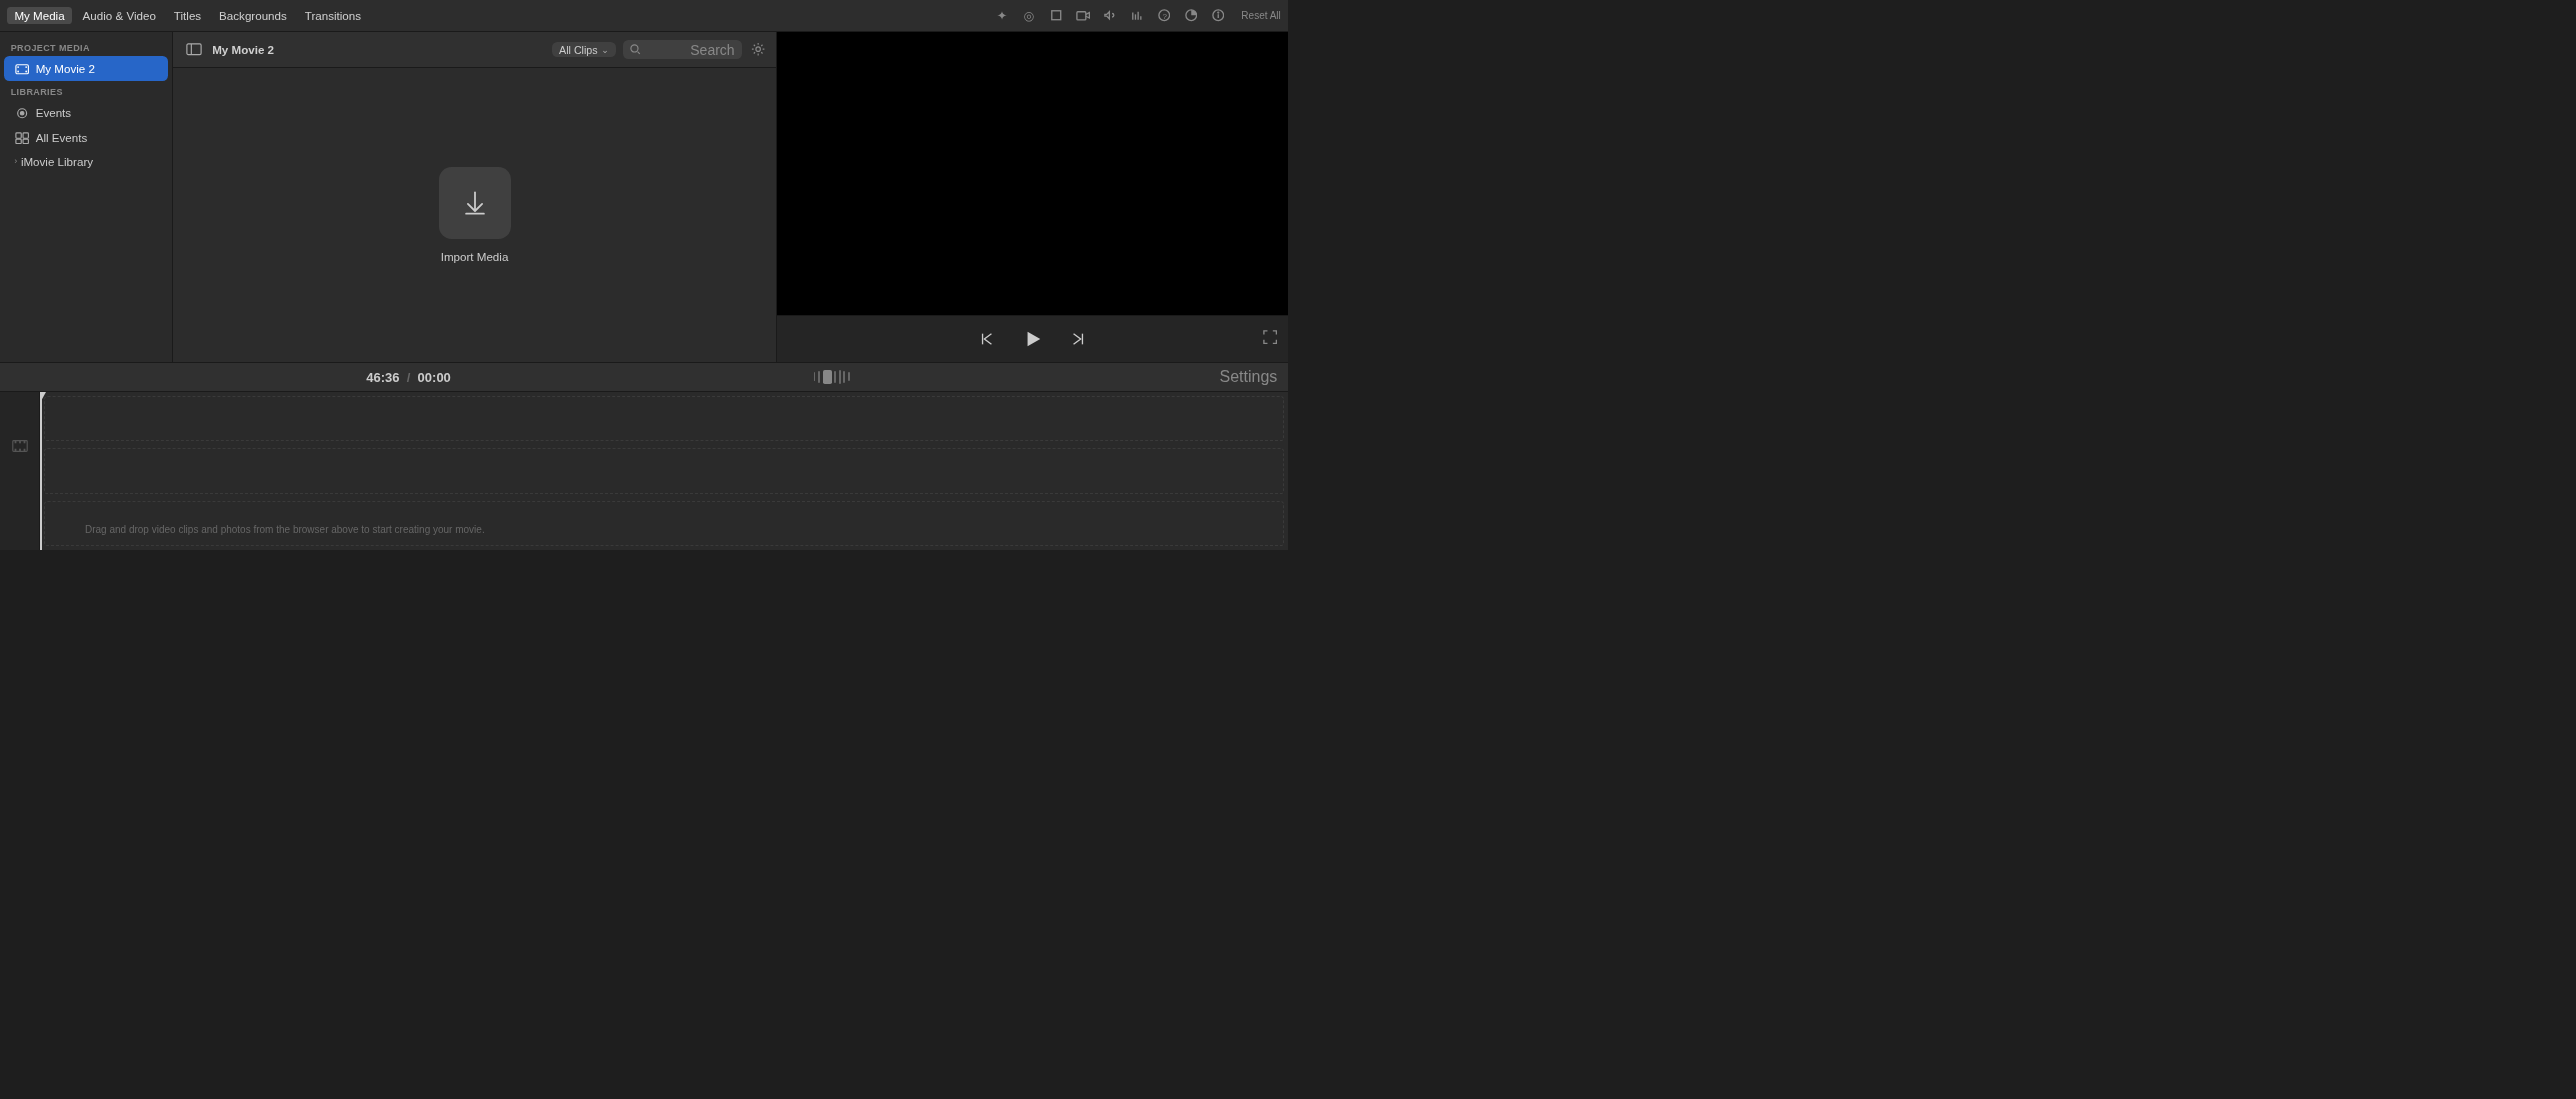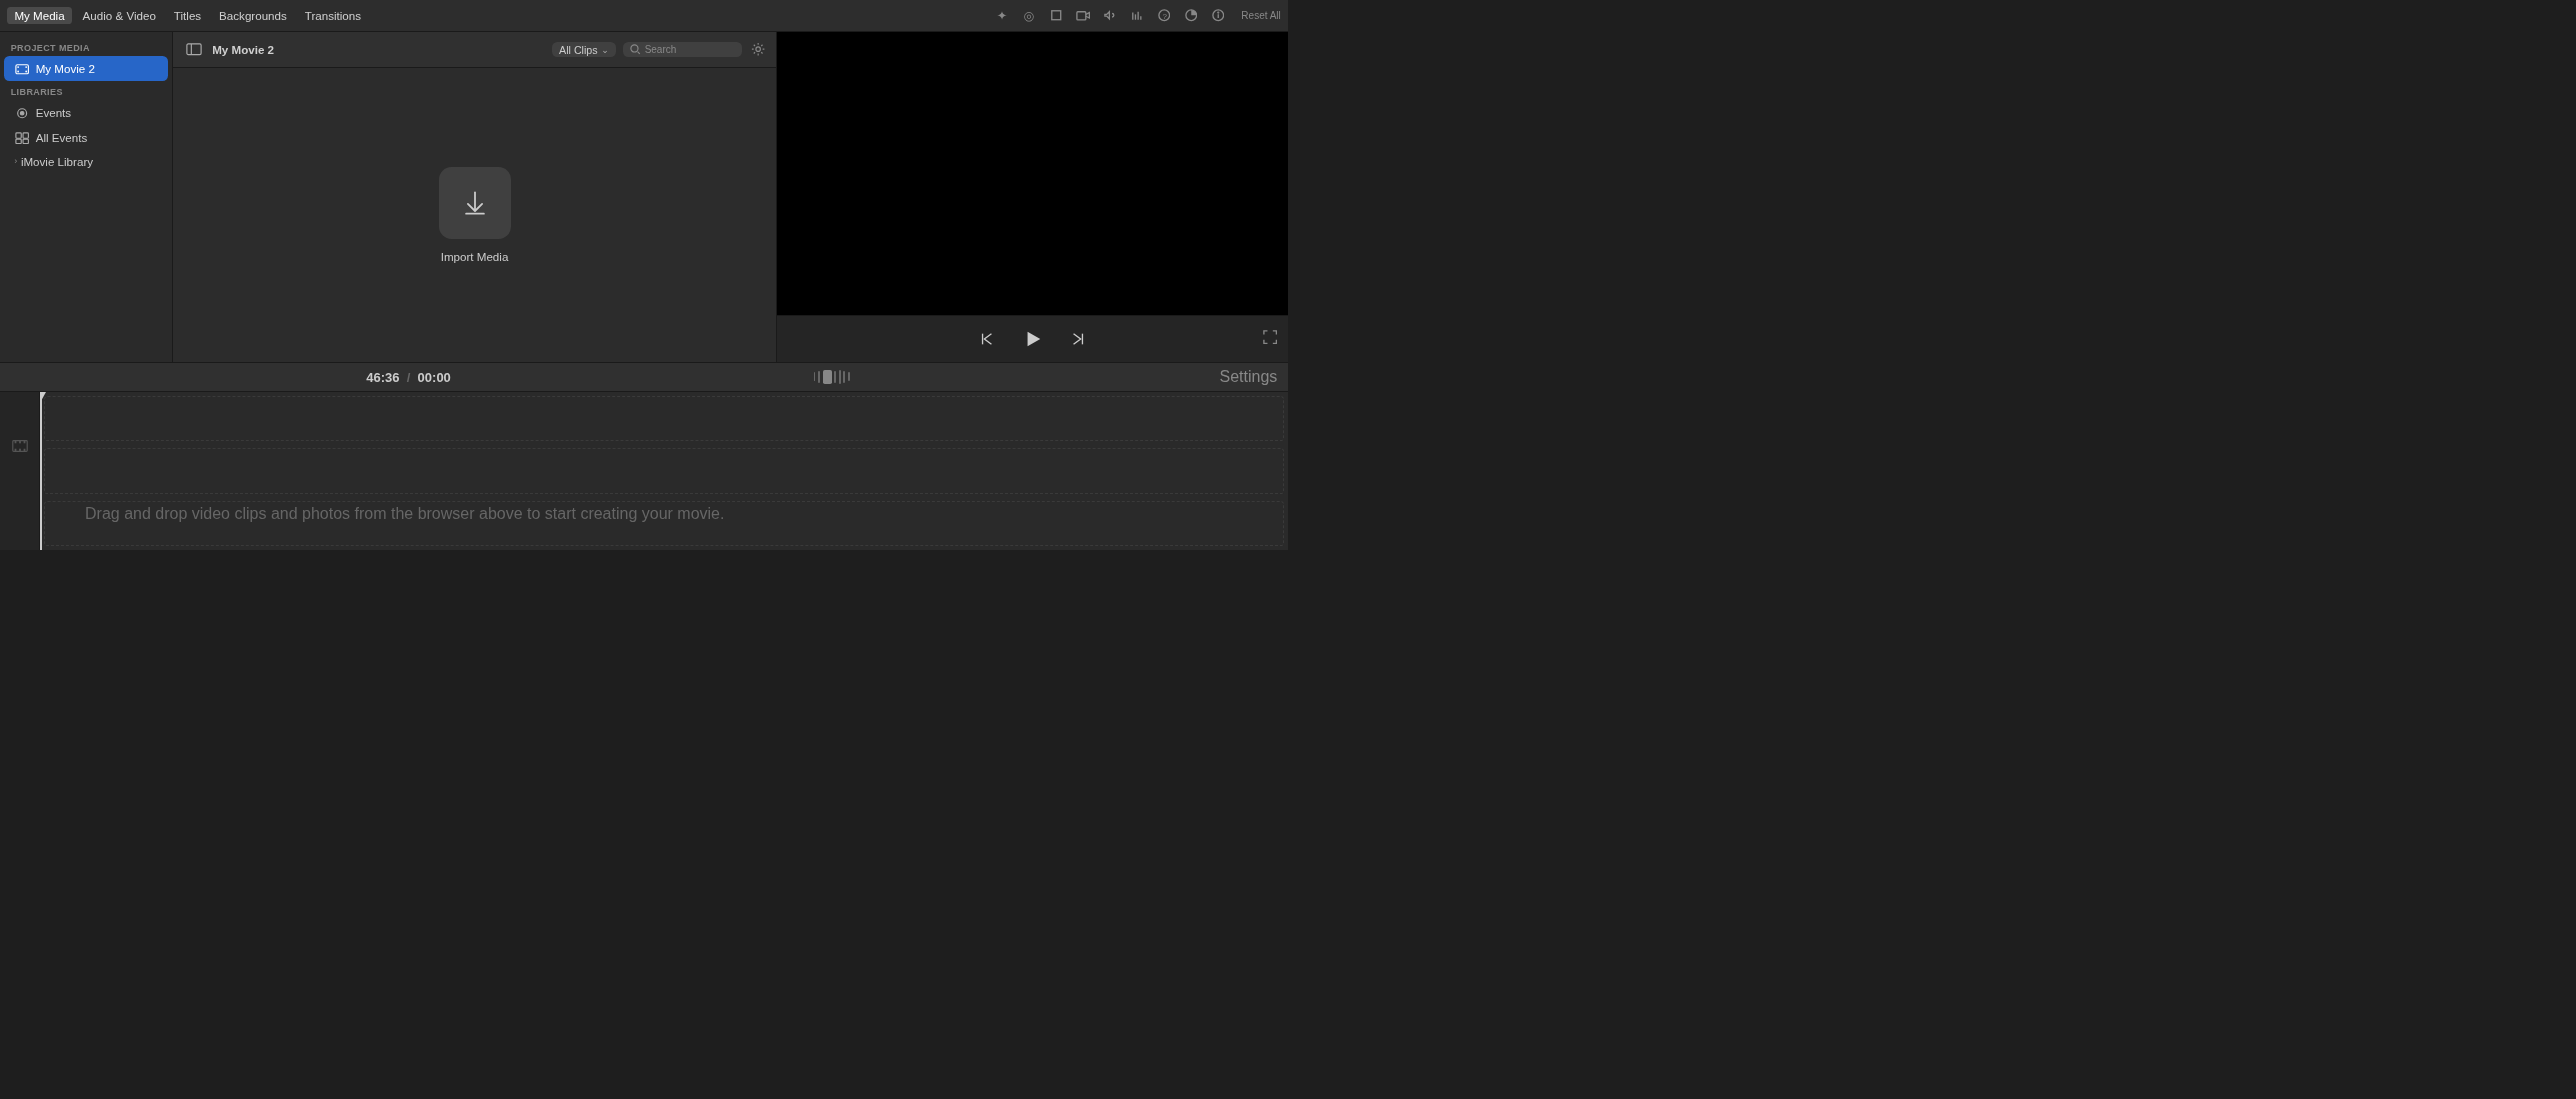--- a/index.html
+++ b/index.html
@@ -167,23 +167,24 @@
       align-items: center;
       background: #404040;
       border-radius: 5.4px;
       padding: 1.8px 7.2px;
       gap: 3.6px;
     }
     .search-box input {
       background: transparent;
       border: none;
       outline: none;
-      font-size: 10px;
+      font-size: 14px;
       color: #ccc;
       width: 90px;
+      text-align: right;
     }
     .search-box input::placeholder {
       color: #888;
     }
     .settings-gear {
       width: 18px;
       height: 18px;
       display: flex;
       align-items: center;
       justify-content: center;
@@ -373,23 +374,23 @@
     }
     .track-row {
       flex: 1;
       border: 0.9px dashed #3a3a3a;
       margin: 3.6px;
       border-radius: 3.6px;
     }
 
     .drag-hint {
       position: absolute;
-      bottom: 27px;
+      bottom: 15px;
       left: 45px;
-      font-size: 16px;
+      font-size: 10px;
       color: #666;
     }
 
     
     .playhead-top {
       position: absolute;
       top: 0;
       left: 0;
       display: flex;
       flex-direction: column;

